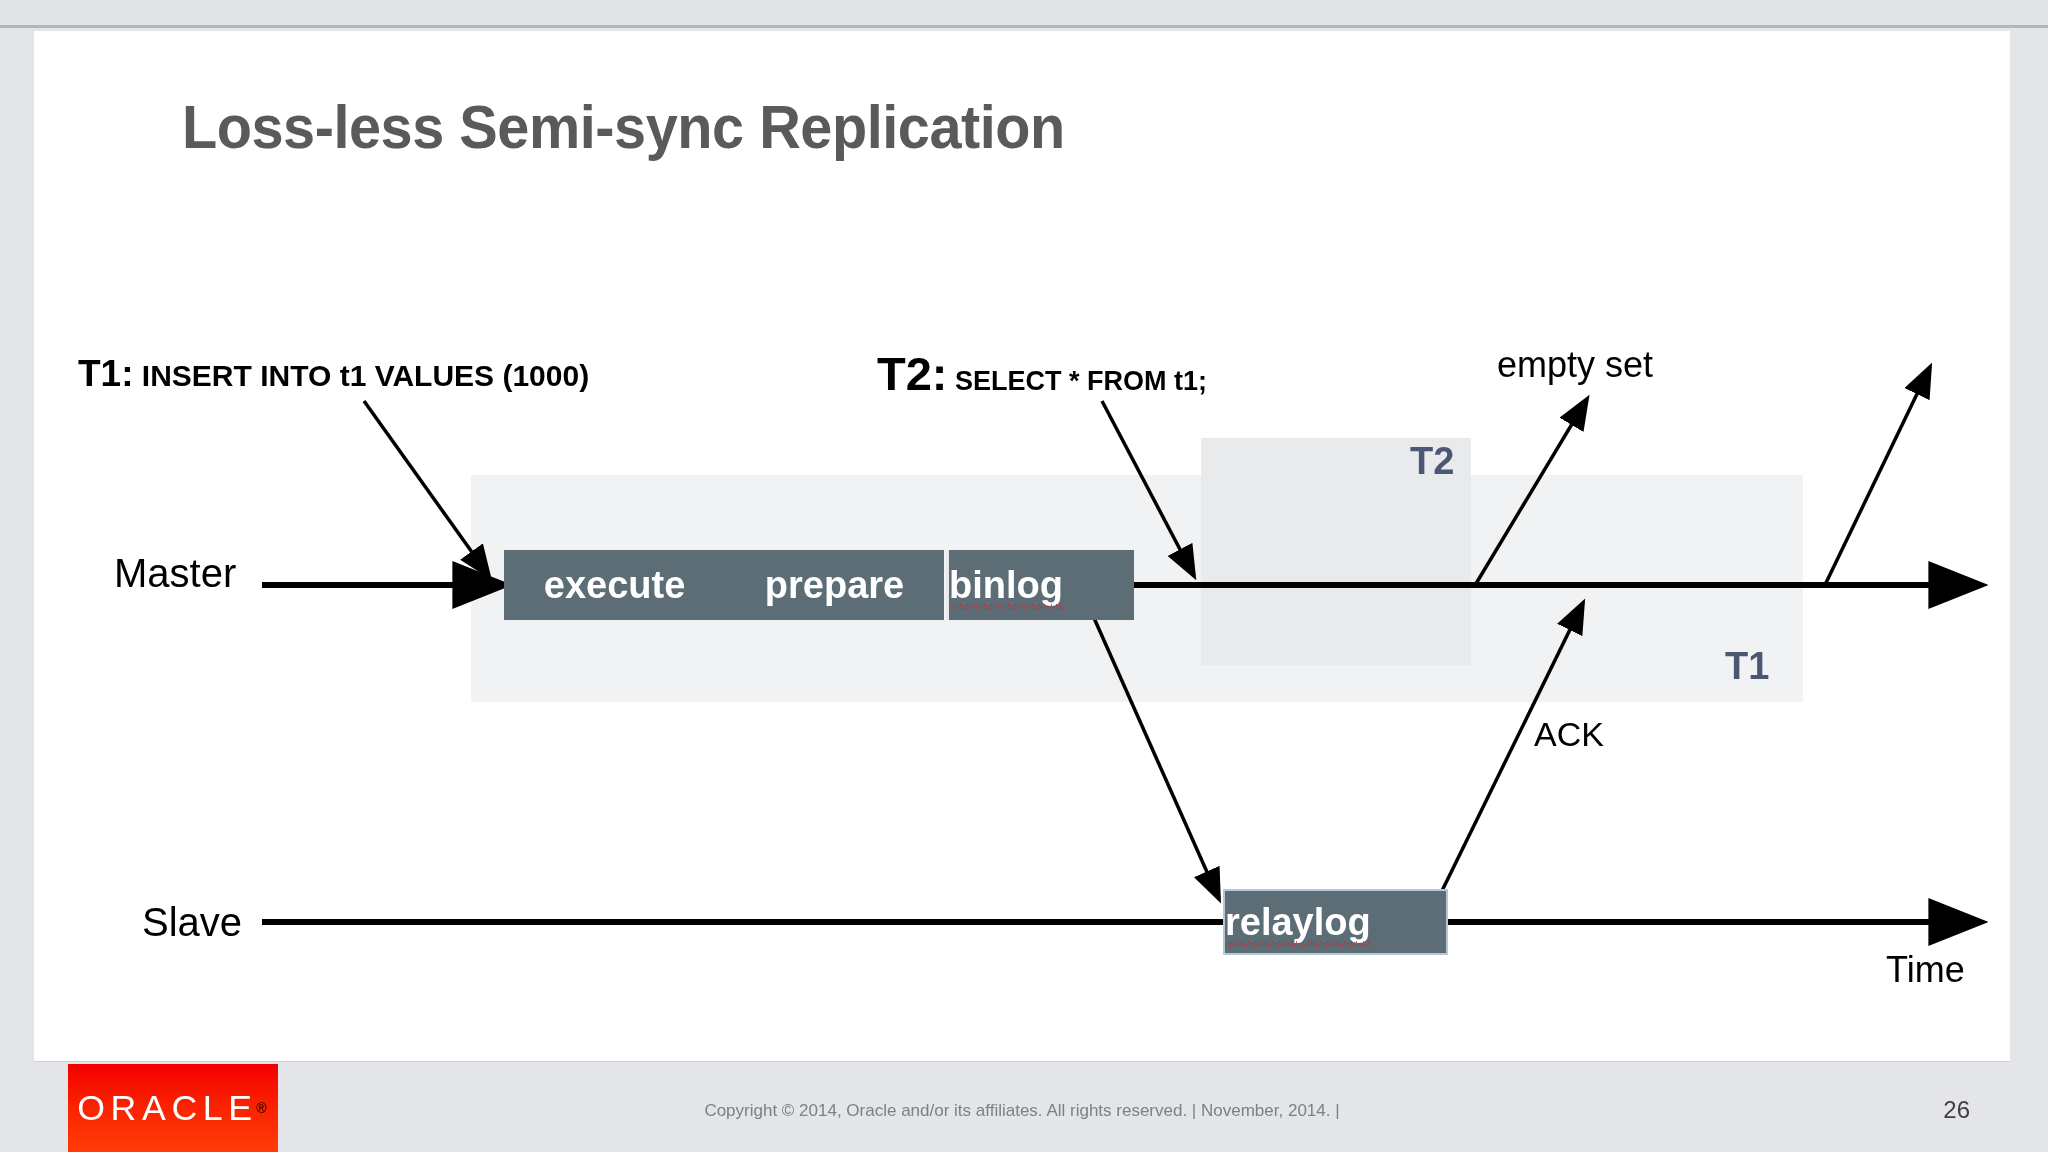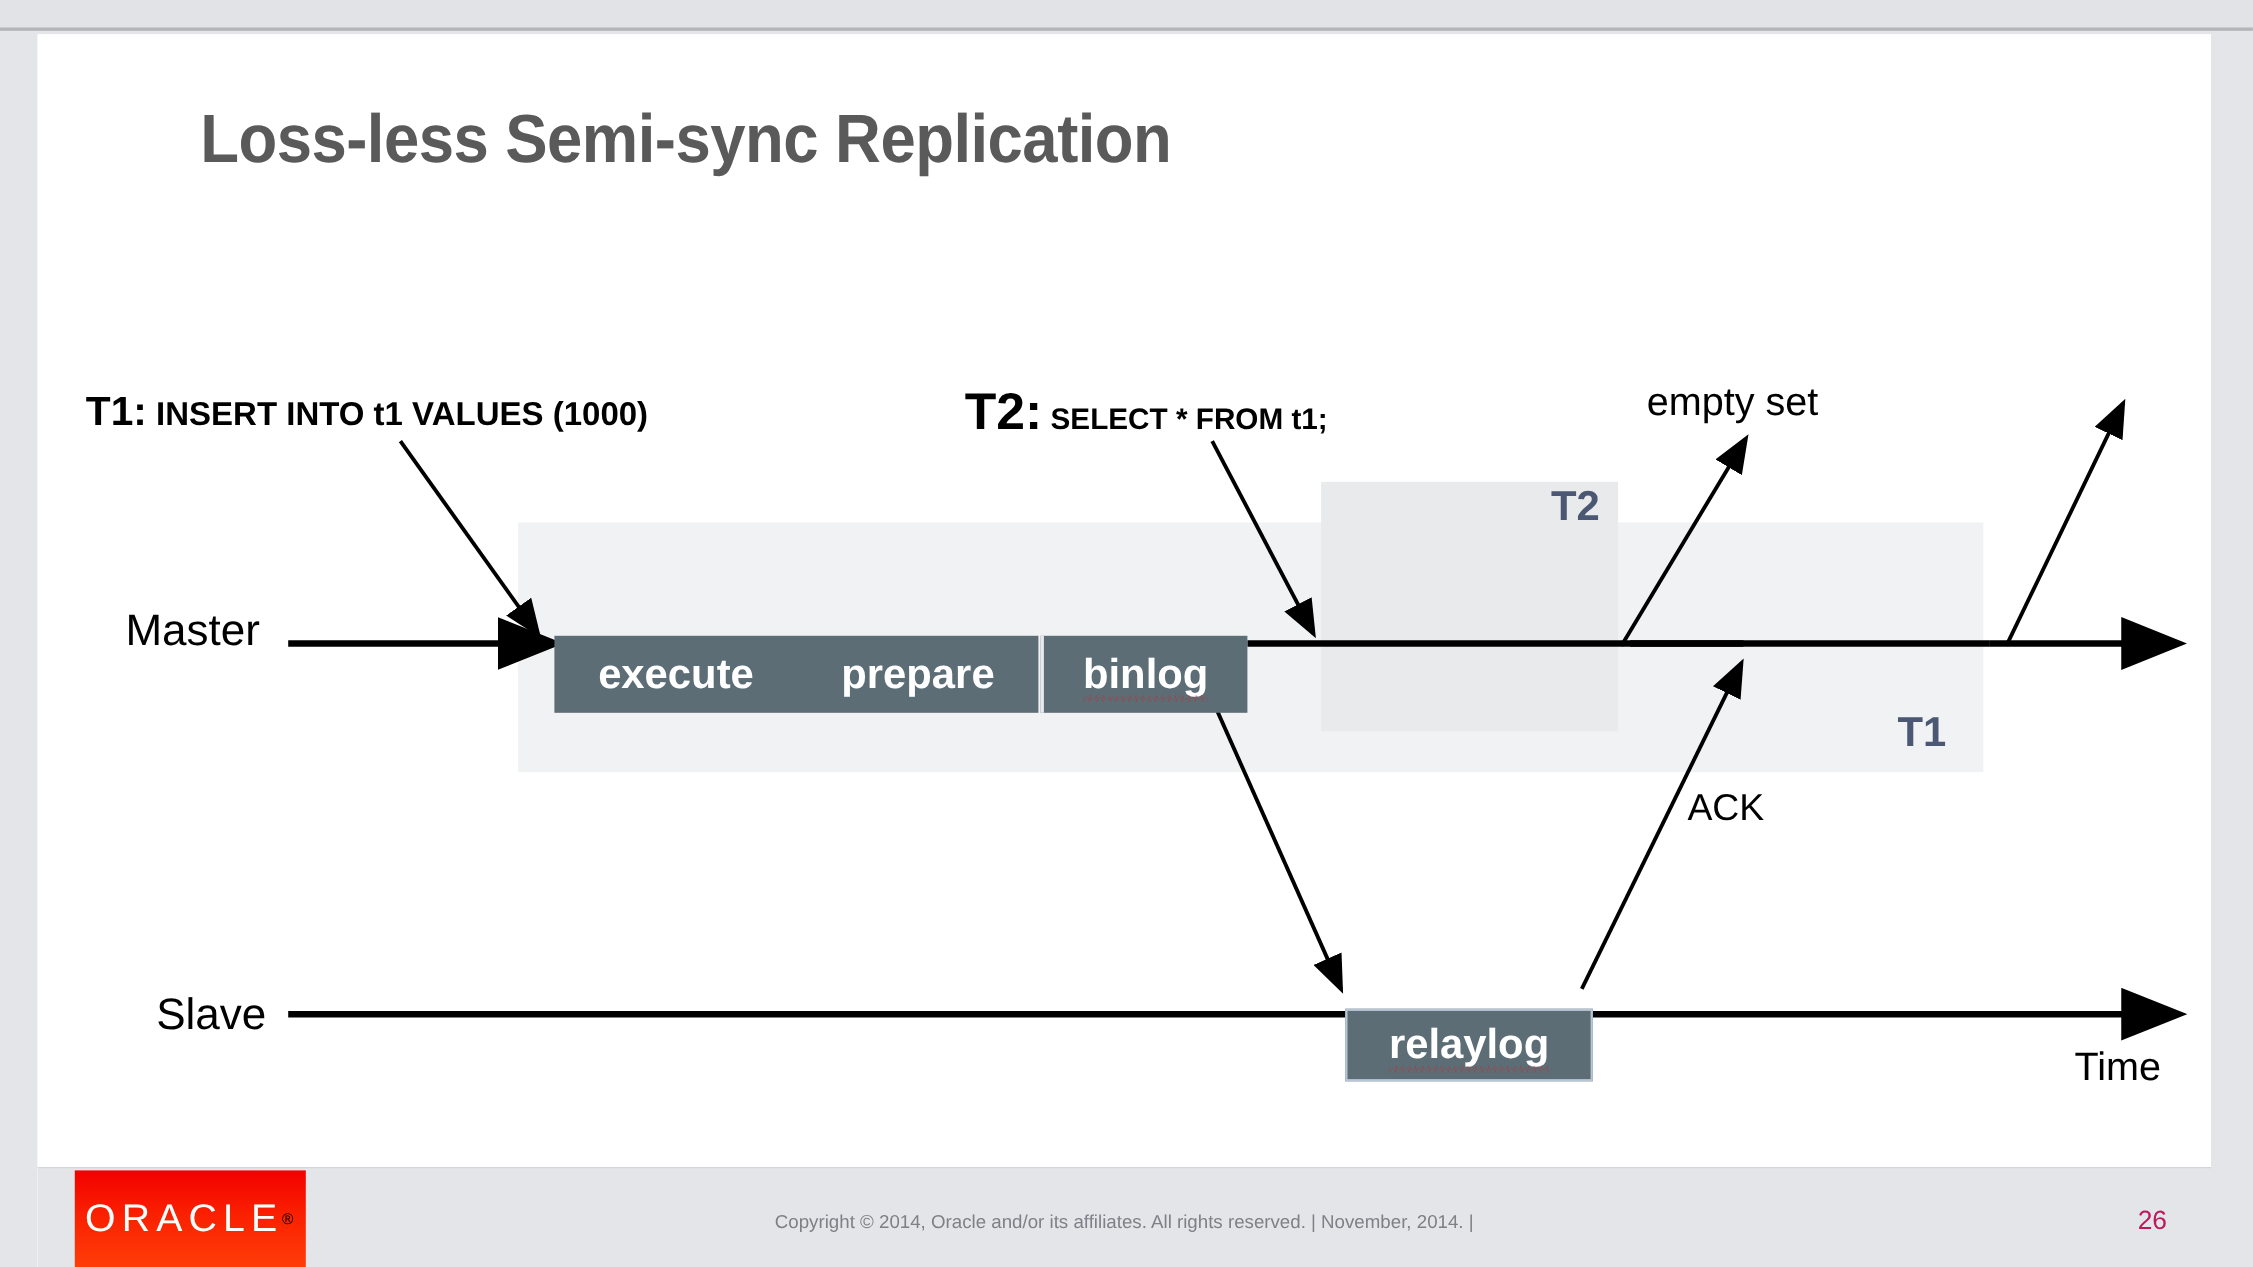--- a/index.html
+++ b/index.html
@@ -46,22 +46,22 @@
   #anno-ack{left:1500px;top:684px;font-size:34px;}
   #anno-time{left:1852px;top:918px;font-size:36px;}
 
   
   .band-cap{position:absolute;font-size:38px;font-weight:bold;color:#4c5873;}
   #cap-t2{left:1376px;top:409px;}
   #cap-t1{left:1691px;top:614px;}
 
   
   .box{position:absolute;background:#5c6d76;color:#ffffff;
-       display:flex;align-items:center;justify-content:center;
-       font-size:38px;font-weight:bold;box-sizing:border-box;margin-top:28px;}
+       display:flex;align-items:center;
+       font-size:38px;font-weight:bold;box-sizing:border-box;}
   #box-exec   {left:470px;top:519px;width:440px;height:70px;}
   #box-binlog {left:912px;top:519px;width:188px;height:70px;border-left:3px solid #e8eaec;}
   #box-commit {left:1551px;top:531px;width:224px;height:68px;border:1px solid #9aa7b5;}
   #box-relaylog{left:1189px;top:858px;width:225px;height:66px;border:2px solid #b9c6d6;}
 
   .box .lbl{position:relative;}
   .squiggle{position:absolute;left:0;right:0;bottom:-3px;height:6px;
     background-image:
       radial-gradient(circle at 3px 5px, transparent 2.2px, #d82020 2.4px, transparent 3.1px),
       radial-gradient(circle at 9px 1px, transparent 2.2px, #d82020 2.4px, transparent 3.1px);
@@ -78,21 +78,21 @@
   #oracle-logo{position:absolute;left:34px;bottom:0;width:210px;height:88px;
     background:linear-gradient(180deg,#f20000 0%,#fa2000 45%,#ff3d08 100%);
     display:flex;align-items:center;justify-content:center;}
   #oracle-logo .wordmark{color:#fff;font-size:35px;letter-spacing:5.5px;
     font-weight:400;font-family:"Liberation Sans","DejaVu Sans",sans-serif;
     transform:scaleX(1.02);}
   #oracle-logo .reg{font-size:14px;vertical-align:super;letter-spacing:0;}
   #copyright{position:absolute;left:0;right:0;bottom:31px;text-align:center;
              font-size:17px;color:#7d8086;
              font-family:"Liberation Sans","DejaVu Sans",sans-serif;}
-  #pagenum{position:absolute;right:40px;bottom:28px;font-size:24px;color:#be185d;}
+  #pagenum{position:absolute;right:40px;bottom:28px;font-size:24px;color:#404040;}
 </style>
 </head>
 <body>
 
 <div id="frame">
 
   <div id="topbar"></div>
   <div id="leftgutter"></div>
   <div id="rightgutter"></div>
 

